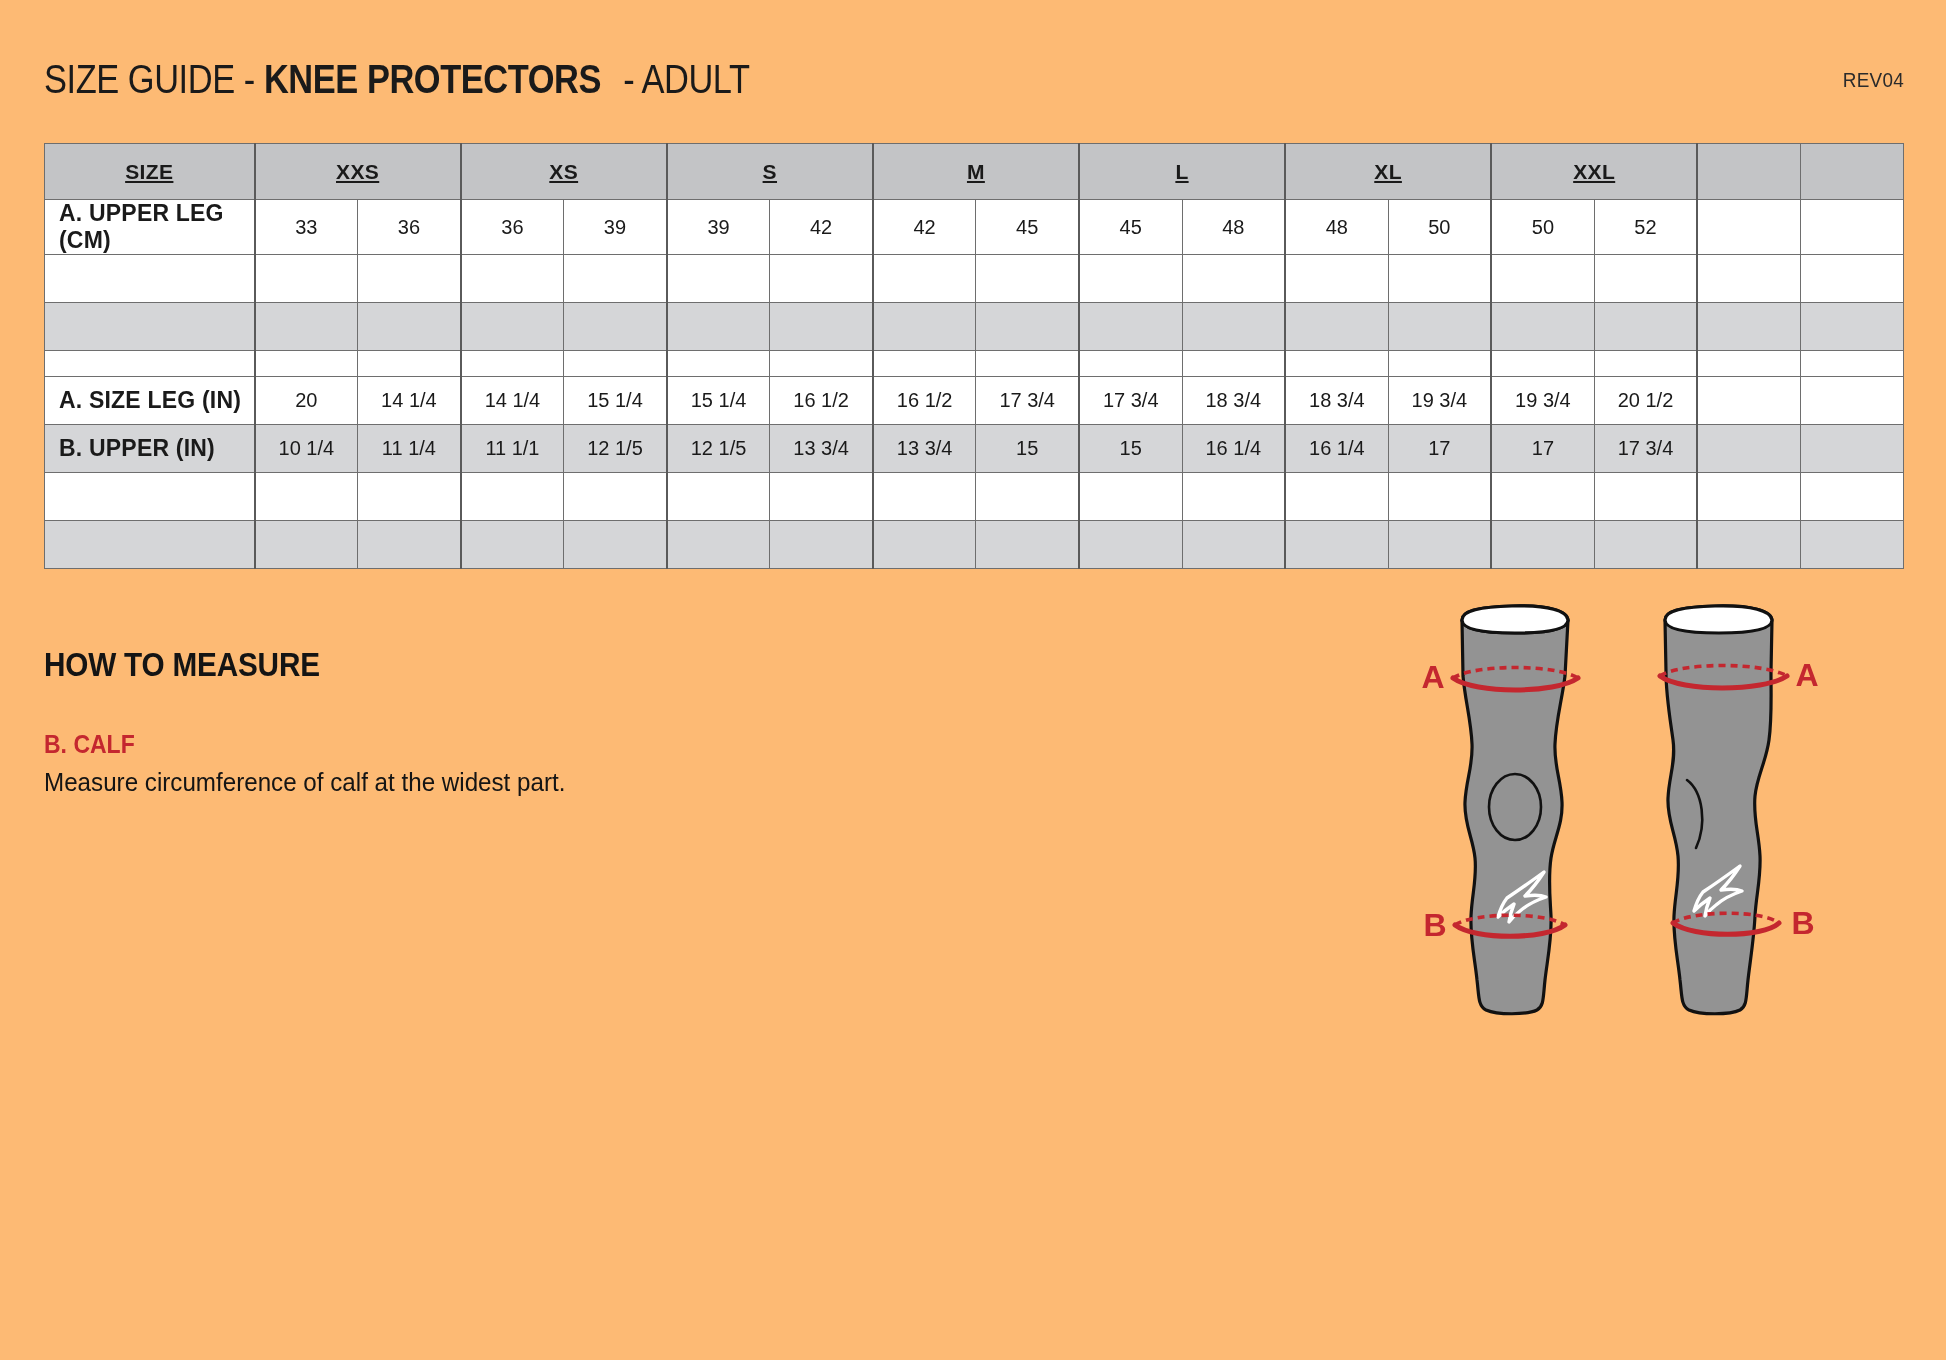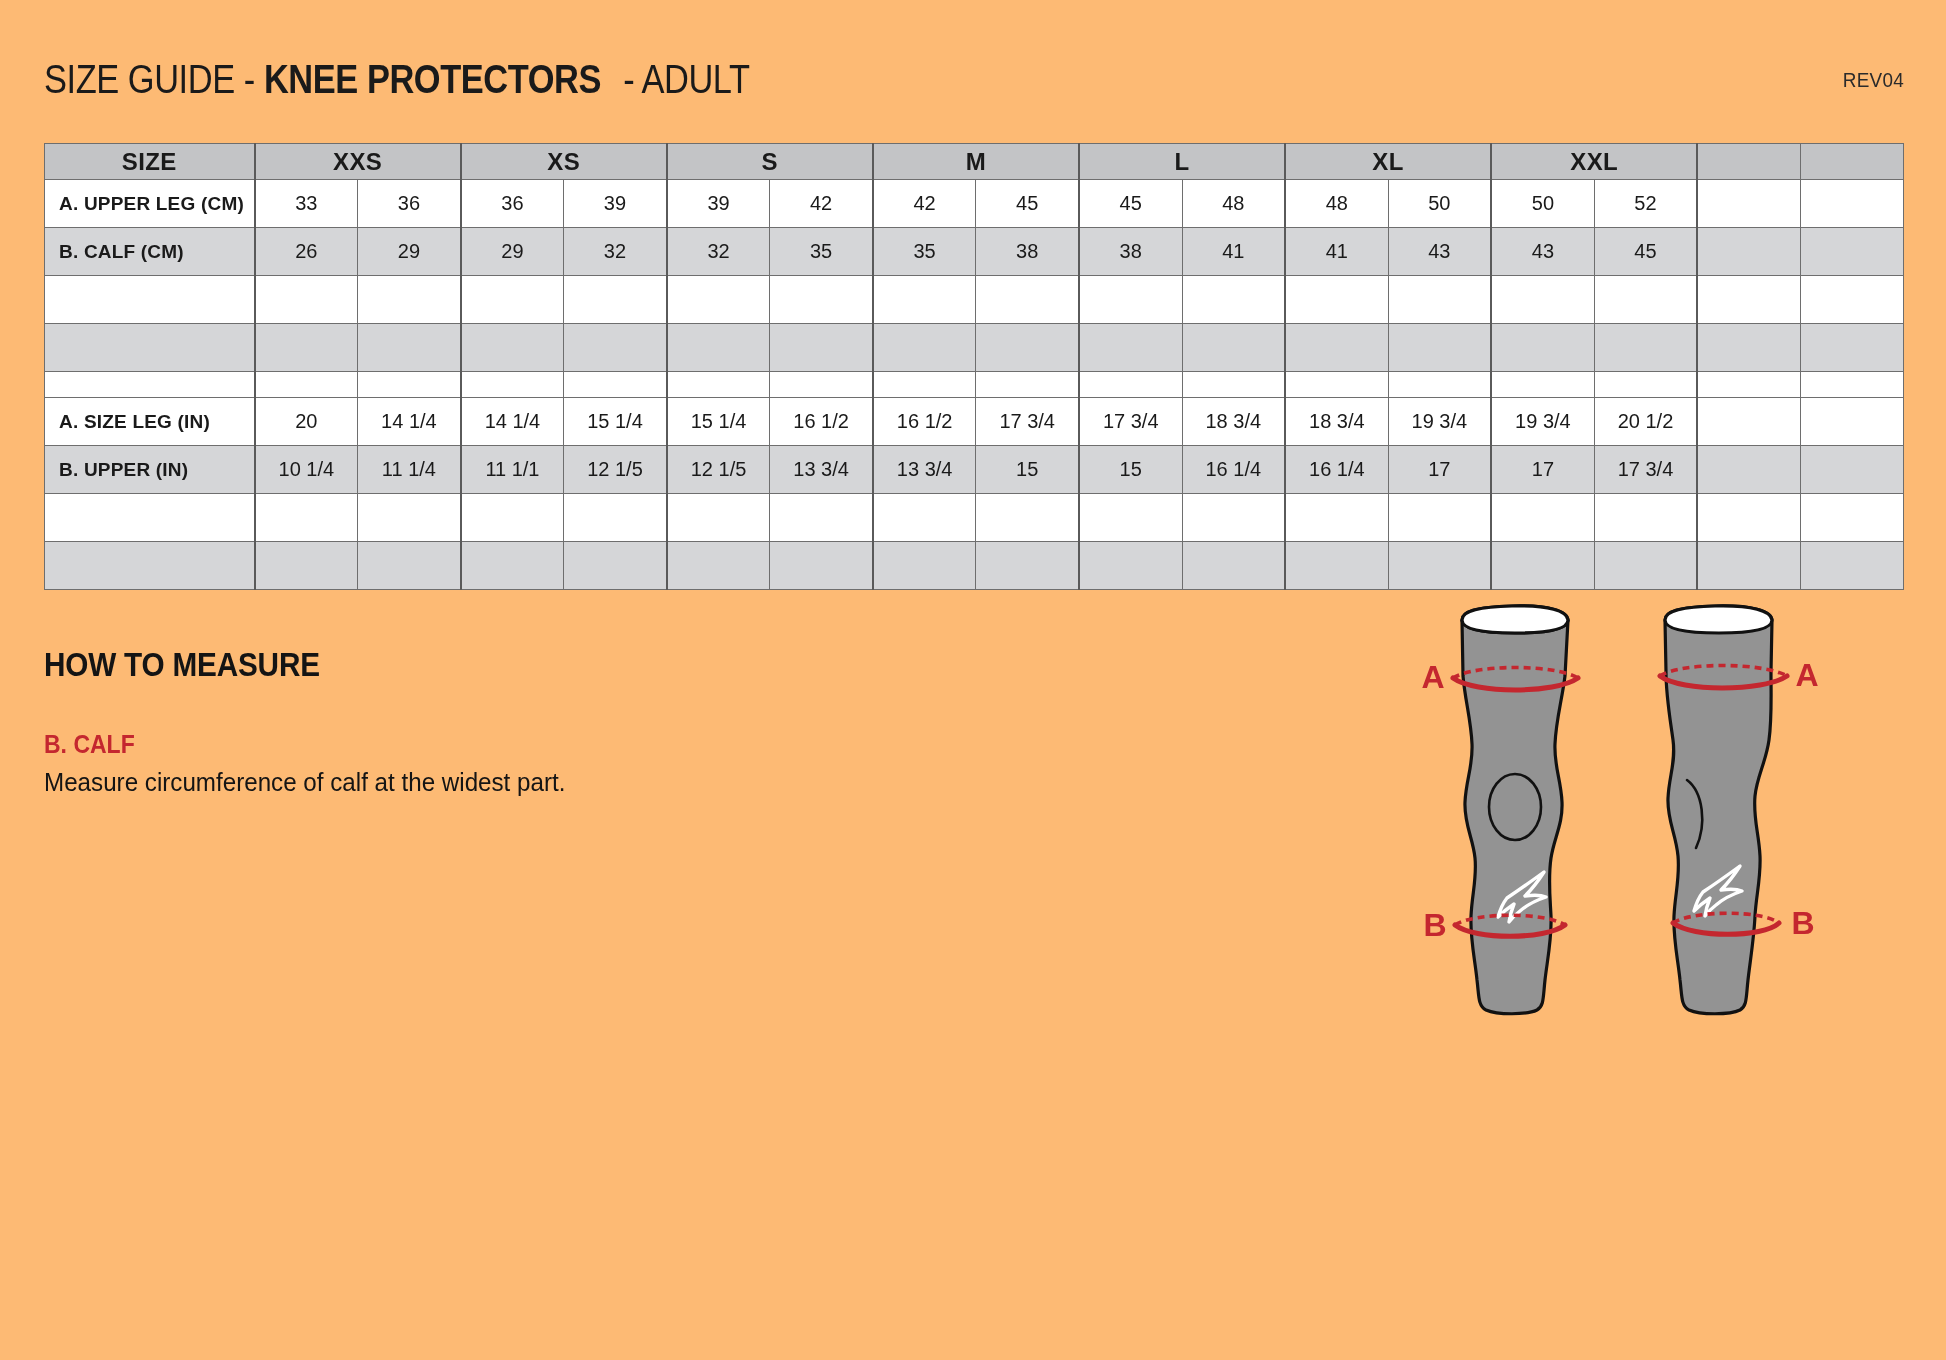--- a/index.html
+++ b/index.html
@@ -57,37 +57,38 @@
     border: 1px solid #6e6e6e;
     padding: 0;
     text-align: center;
     vertical-align: middle;
     font-size: 20px;
     color: #1a1a1a;
     font-weight: 400;
   }
   .size-table th {
     background: #c3c4c6;
-    height: 36px;
+    height: 56px;
     font-weight: 700;
-    font-size: 24px;
+    font-size: 21px;
     letter-spacing: 0.4px;
+    text-decoration: underline;
   }
   th.hdr-size { text-align: center; }
   th.hdr-blank { background: #c3c4c6; }
 
   tr.data-row { height: 48px; }
   tr.row-white td { background: #ffffff; }
   tr.row-gray  td { background: #d5d6d8; }
 
   td.label-cell {
     text-align: left;
     padding-left: 14px;
     font-weight: 700;
-    font-size: 19px;
+    font-size: 23px;
     letter-spacing: 0.2px;
   }
   tr.empty-row { height: 48px; }
   tr.spacer-row { height: 26px; }
   tr.spacer-row td { background: #ffffff; }
 
   
   td.group-start, th.group-start { border-left: 2px solid #5a5a5a; }
 
   
@@ -189,39 +190,20 @@
           <td class="group-start">39</td>
           <td>42</td>
           <td class="group-start">42</td>
           <td>45</td>
           <td class="group-start">45</td>
           <td>48</td>
           <td class="group-start">48</td>
           <td>50</td>
           <td class="group-start">50</td>
           <td>52</td>
-          <td class="group-start"></td>
-          <td></td>
-        </tr>
-        <tr class="data-row row-gray">
-          <td class="label-cell">B. CALF (CM)</td>
-          <td class="group-start">26</td>
-          <td>29</td>
-          <td class="group-start">29</td>
-          <td>32</td>
-          <td class="group-start">32</td>
-          <td>35</td>
-          <td class="group-start">35</td>
-          <td>38</td>
-          <td class="group-start">38</td>
-          <td>41</td>
-          <td class="group-start">41</td>
-          <td>43</td>
-          <td class="group-start">43</td>
-          <td>45</td>
           <td class="group-start"></td>
           <td></td>
         </tr>
         <tr class="empty-row row-white">
           <td class="label-cell"></td>
           <td class="group-start"></td>
           <td></td>
           <td class="group-start"></td>
           <td></td>
           <td class="group-start"></td>

